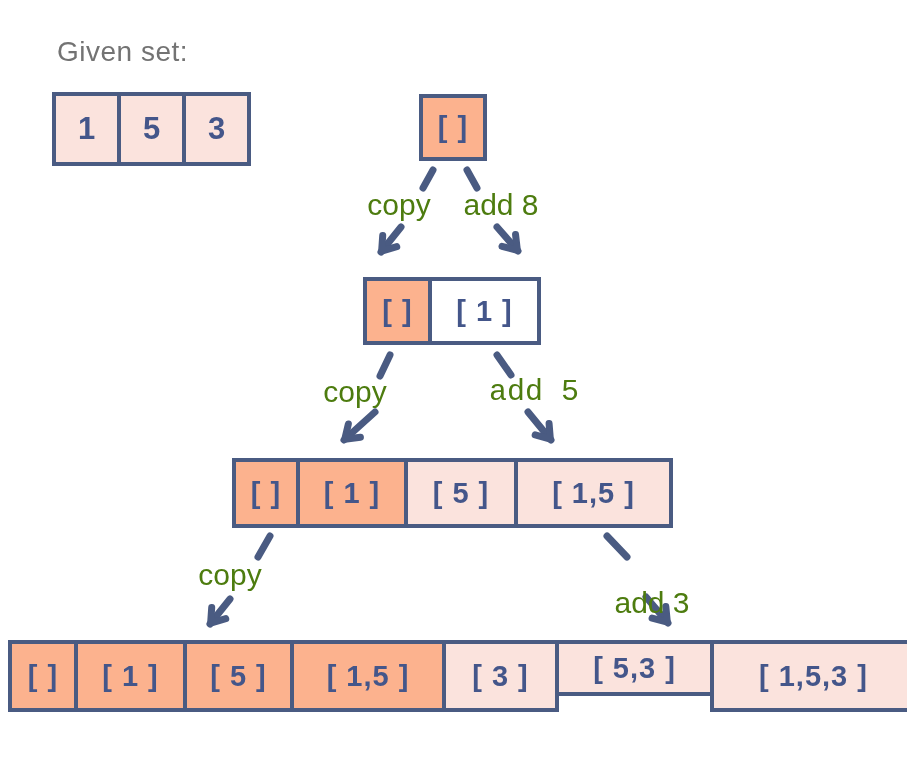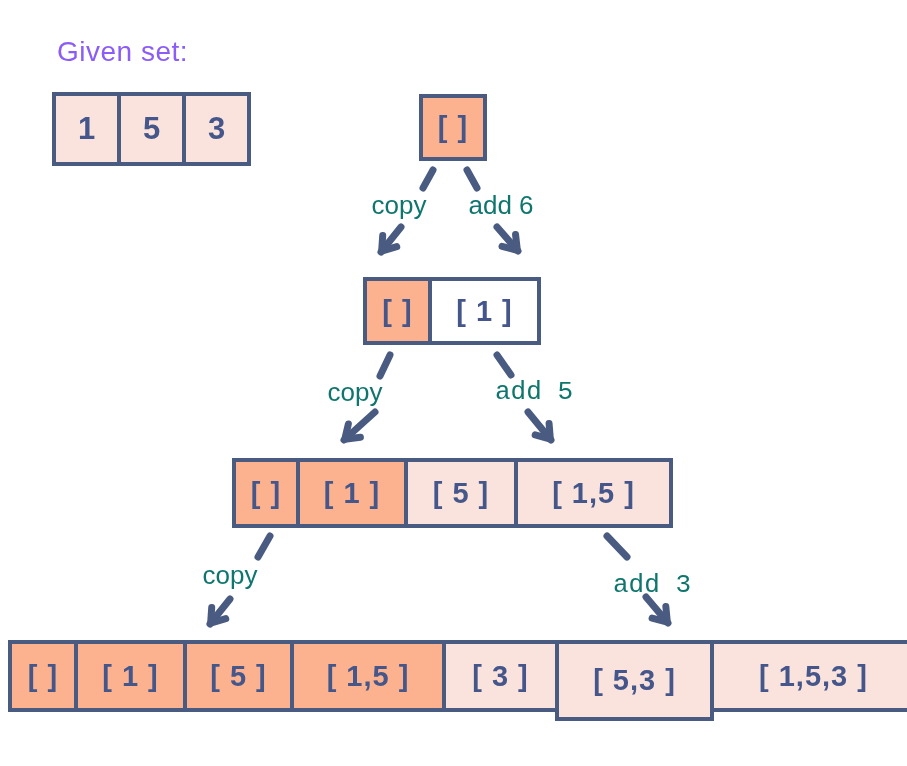--- a/index.html
+++ b/index.html
@@ -3,38 +3,38 @@
 <meta charset="utf-8">
 <style>
   html,body{margin:0;padding:0;}
   body{
     width:907px;height:766px;position:relative;background:#ffffff;
     font-family:"Liberation Sans", sans-serif;overflow:hidden;
   }
   .canvas{position:absolute;inset:0;width:907px;height:766px;}
   .title{
     position:absolute;left:57px;top:36px;
-    font-size:28px;letter-spacing:0.5px;color:#8b5cf6;font-weight:500;
+    font-size:28px;letter-spacing:0.5px;color:#737373;font-weight:500;
     white-space:pre;
   }
   .row{position:absolute;display:flex;}
   .cell{
     box-sizing:border-box;border:4px solid #4a5b82;
     display:flex;align-items:center;justify-content:center;
     font-weight:bold;color:#44568a;white-space:pre;
   }
   .cell + .cell{margin-left:-4px;}
   .cell[data-fill="orange"]{background:#fcb28e;}
   .cell[data-fill="pink"]{background:#fbe3dd;}
   .cell[data-fill="white"]{background:#ffffff;}
   .given .cell{width:69px;height:74px;font-size:31px;}
   .tree-cell{font-size:29px;letter-spacing:1px;}
   .edge-label{
     position:absolute;transform:translate(-50%,-50%);
-    font-size:26px;color:#0f766e;white-space:pre;
+    font-size:30px;color:#4d7c0f;white-space:pre;
   }
   svg.arrows{position:absolute;left:0;top:0;pointer-events:none;}
 </style>
 </head>
 <body>
 
 <div class="canvas">
 
   <svg class="arrows" width="907" height="766" viewBox="0 0 907 766">
     <defs>
@@ -70,43 +70,43 @@
     <div class="cell" data-fill="pink">1</div>
     <div class="cell" data-fill="pink">5</div>
     <div class="cell" data-fill="pink">3</div>
   </div>
 
   <div class="row" style="left:419px;top:94px;">
     <div class="cell tree-cell" style="width:68px;height:67px;" data-fill="orange">[ ]</div>
   </div>
 
   <div class="edge-label" style="left:399px;top:205px;">copy</div>
-  <div class="edge-label" style="left:501px;top:205px;">add 6</div>
+  <div class="edge-label" style="left:501px;top:205px;">add 8</div>
 
   <div class="row" style="left:363px;top:277px;">
     <div class="cell tree-cell" style="width:69px;height:68px;" data-fill="orange">[ ]</div>
     <div class="cell tree-cell" style="width:113px;height:68px;" data-fill="white">[ 1 ]</div>
   </div>
 
   <div class="edge-label" style="left:355px;top:392px;">copy</div>
   <div class="edge-label" style="left:534px;top:392px;font-family:Liberation Mono, monospace;">add 5</div>
 
   <div class="row" style="left:232px;top:458px;">
     <div class="cell tree-cell" style="width:68px;height:70px;" data-fill="orange">[ ]</div>
     <div class="cell tree-cell" style="width:112px;height:70px;" data-fill="orange">[ 1 ]</div>
     <div class="cell tree-cell" style="width:114px;height:70px;" data-fill="pink">[ 5 ]</div>
     <div class="cell tree-cell" style="width:159px;height:70px;" data-fill="pink">[ 1,5 ]</div>
   </div>
 
   <div class="edge-label" style="left:230px;top:575px;">copy</div>
-  <div class="edge-label" style="left:652px;top:585px;font-family:Liberation Mono, monospace;">add 3</div>
+  <div class="edge-label" style="left:652px;top:603px;">add 3</div>
 
   <div class="row" style="left:8px;top:640px;">
     <div class="cell tree-cell" style="width:70px;height:72px;" data-fill="orange">[ ]</div>
     <div class="cell tree-cell" style="width:113px;height:72px;" data-fill="orange">[ 1 ]</div>
     <div class="cell tree-cell" style="width:111px;height:72px;" data-fill="orange">[ 5 ]</div>
     <div class="cell tree-cell" style="width:156px;height:72px;" data-fill="orange">[ 1,5 ]</div>
     <div class="cell tree-cell" style="width:117px;height:72px;" data-fill="pink">[ 3 ]</div>
-    <div class="cell tree-cell" style="width:159px;height:81px;" data-fill="pink">[ 5,3 ]</div>
+    <div class="cell tree-cell" style="width:159px;height:56px;" data-fill="pink">[ 5,3 ]</div>
     <div class="cell tree-cell" style="width:207px;height:72px;" data-fill="pink">[ 1,5,3 ]</div>
   </div>
 
 </div>
 
 </body></html>

